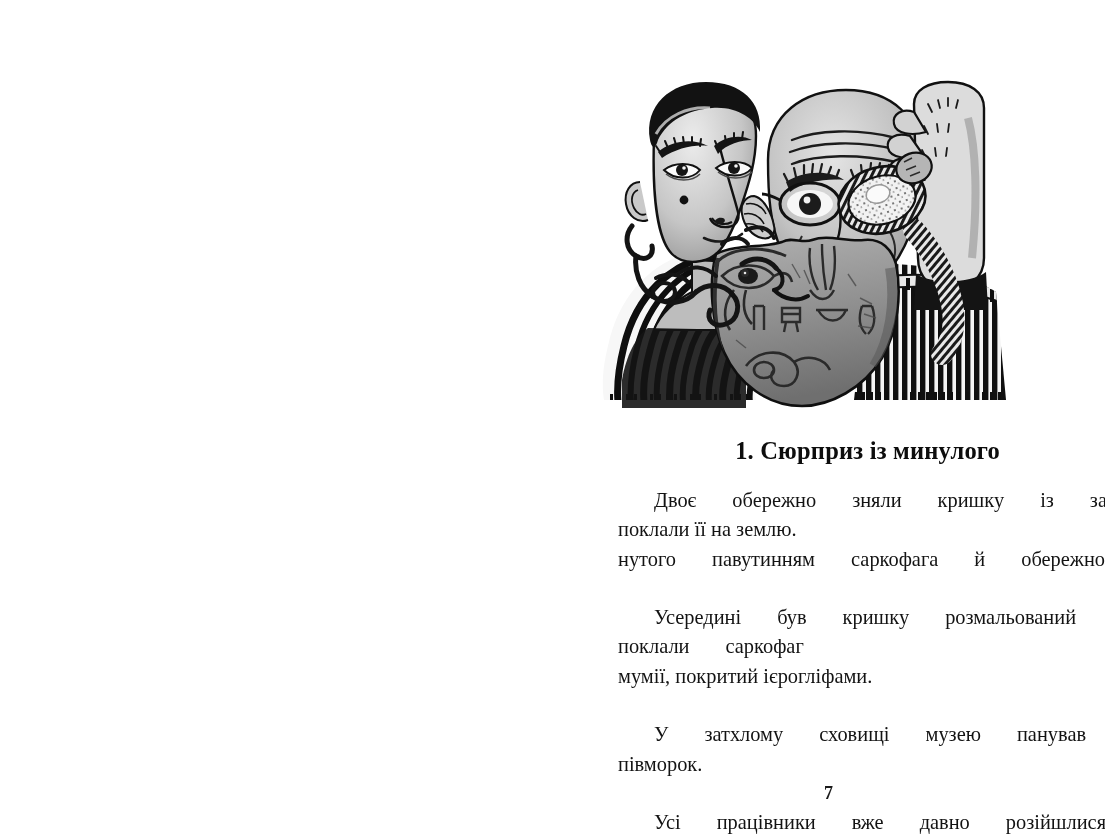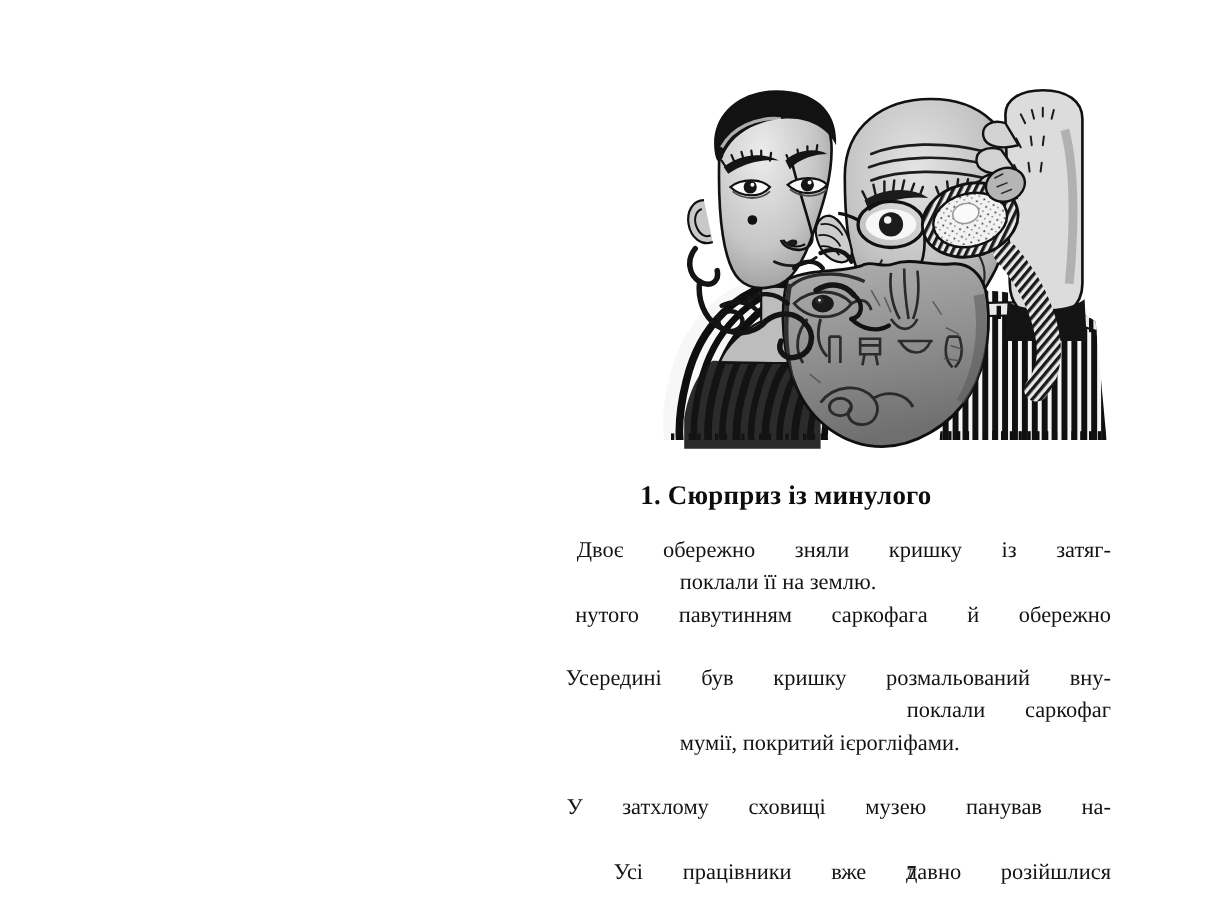--- a/index.html
+++ b/index.html
@@ -36,24 +36,24 @@
     left: 44px;      
     top: 78px;
     width: 420px;
     height: 334px;
   }
   .illustration-wrap svg { display: block; width: 100%; height: 100%; }
 
   
   .chapter-heading {
     position: absolute;
-    left: 30px;      
+    left: 20px;      
     top: 437px;
     width: 428px;
-    text-align: left;
+    text-align: right;
     font-weight: bold;
     font-size: 24.5px;
     letter-spacing: 0.2px;
     line-height: 1.15;
     color: #0d0d0d;
   }
 
   .body-text {
     position: absolute;
     left: 30px;
@@ -78,21 +78,21 @@
     width: 100%;
   }
 
   
   .line {
     display: block;
     white-space: nowrap;
   }
   .line.just {
     display: flex;
-    justify-content: flex-end;
+    justify-content: flex-start;
   }
   .line.just.indent { padding-left: 36px; }
 
   .page-number {
     position: absolute;
     left: 0;
     top: 783px;
     width: 553px;
     text-align: center;
     font-size: 18px;
@@ -544,20 +544,21 @@
 
       <p>
         <span class="line just indent">
             <span>У</span>
             <span>затхлому</span>
             <span>сховищі</span>
             <span>музею</span>
             <span>панував</span>
             <span>на-</span>
           </span>
+        <span class="line plain">півморок.</span>
       </p>
 
       <p>
         <span class="line just indent">
             <span>Усі</span>
             <span>працівники</span>
             <span>вже</span>
             <span>давно</span>
             <span>розійшлися</span>
           </span>

